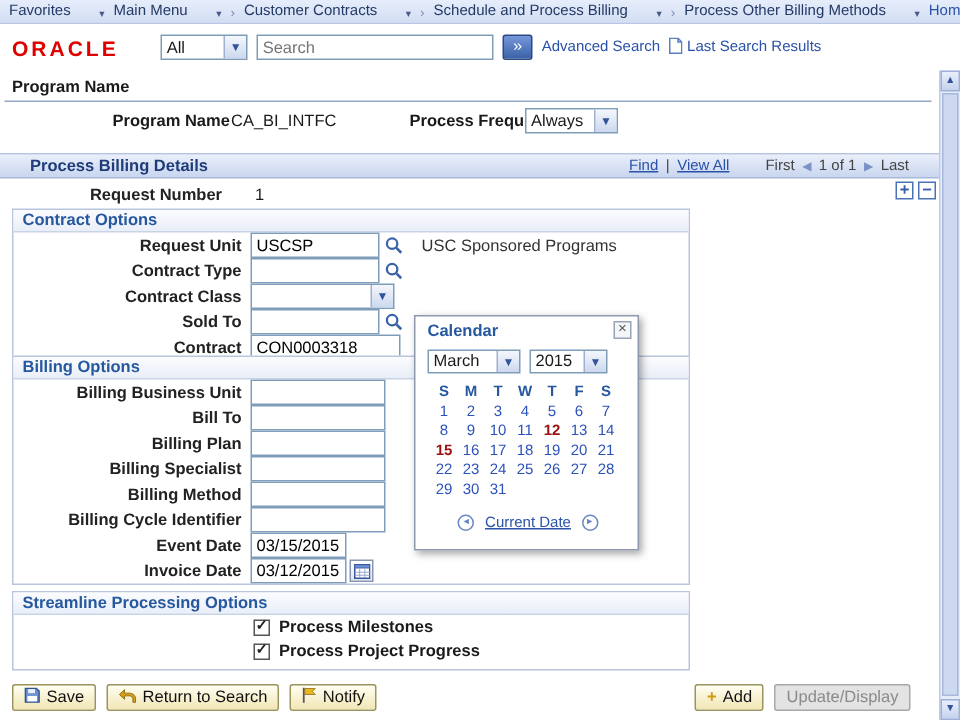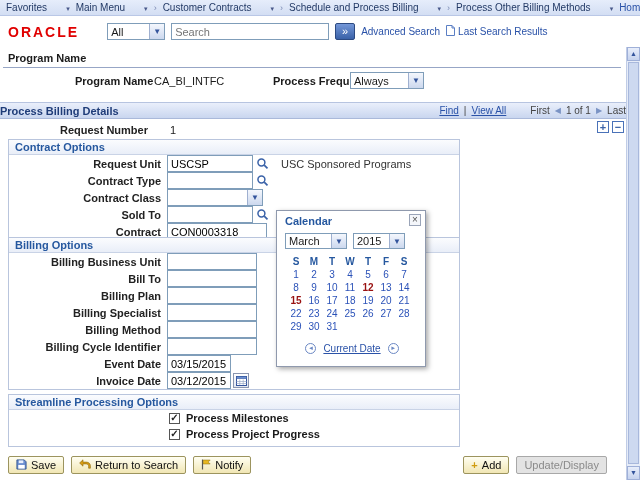--- a/index.html
+++ b/index.html
@@ -36,21 +36,21 @@
   
   .content { position:absolute; top:47px; left:0; width:626px; height:403px; background:#fff; }
   .sec-title { position:absolute; top:5px; left:8px; font-weight:bold; font-size:11px; }
   .sec-line { position:absolute; top:20px; left:3px; width:618px; border-top:1px solid #97a6c6; }
   .prog-row { position:absolute; top:26px; left:0; width:626px; height:18px; }
   .prog-row .lb { position:absolute; font-weight:bold; top:2px; }
   .prog-row .val { position:absolute; top:2px; }
 
   .details-bar { position:absolute; top:55px; left:0; width:626px; height:17px;
                  background:linear-gradient(#eaeffb,#c9d6ef); border-top:1px solid #b7c4e0; border-bottom:1px solid #aab9da;
-                 display:flex; align-items:center; padding:0 0; font-size:10px; }
+                 display:flex; align-items:center; padding:0 20px; font-size:10px; }
   .details-title { font-weight:bold; color:#1f3c78; font-size:11px; }
   .details-nav { margin-left:auto; display:flex; align-items:center; gap:5px; color:#444;text-align:right; }
   .details-nav a { color:#2a52a8; text-decoration:underline; cursor:pointer; }
   .pgarrow { color:#7a93c4; font-size:8px; }
   .row-actions { position:absolute; top:74px; left:597px; display:flex; gap:3px; }
   .sq { width:12px; height:12px; border:1px solid #4a72b8; color:#3a62a8; background:#fff;
         font-weight:bold; font-size:11px; line-height:10px; text-align:center; cursor:pointer; }
   .request-row { position:absolute; top:77px; left:0; display:flex; align-items:center; }
   .request-row .flabel { width:148px; }
   .request-row .rval { margin-left:16px; }
@@ -168,21 +168,21 @@
 
   <div class="content">
 
     <div class="sec-title">Program Name</div>
     <div class="sec-line"></div>
 
     <div class="prog-row">
       <span class="lb" style="left:75px">Program Name</span>
       <span class="val" style="left:154px">CA_BI_INTFC</span>
       <span class="lb" style="left:273px">Process Frequency</span>
-      <span class="pselect" style="position:absolute; left:350px; top:-1px; width:74px">
+      <span class="pselect" style="position:absolute; left:350px; top:-1px; width:62px">
         <span>Always</span>
         <span class="arr">▼</span>
       </span>
     </div>
 
     <div class="details-bar">
       <span class="details-title">Process Billing Details</span>
       <span class="details-nav">
         <a>Find</a>
         <span>|</span>

